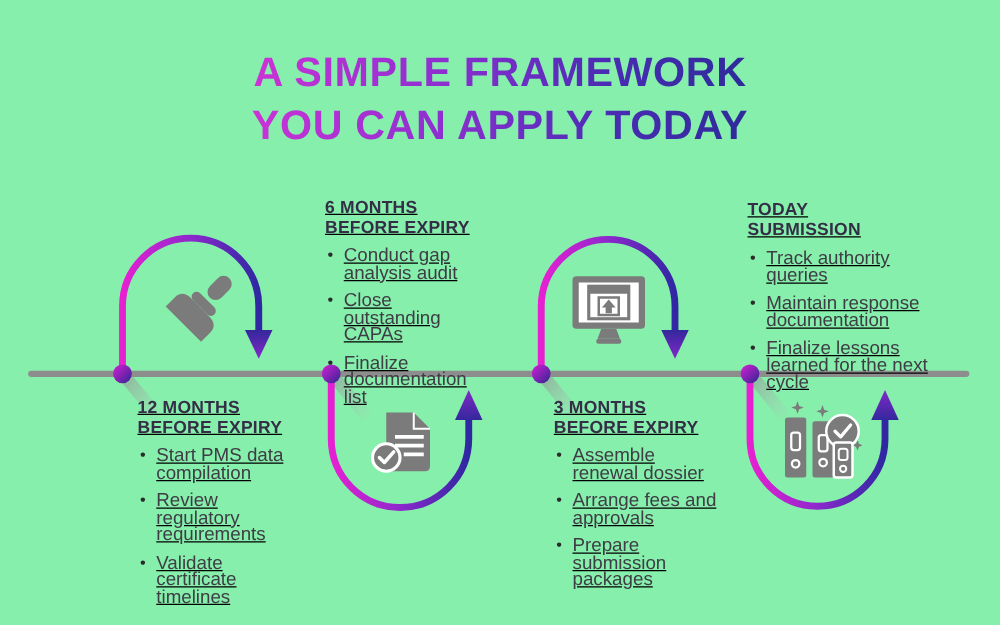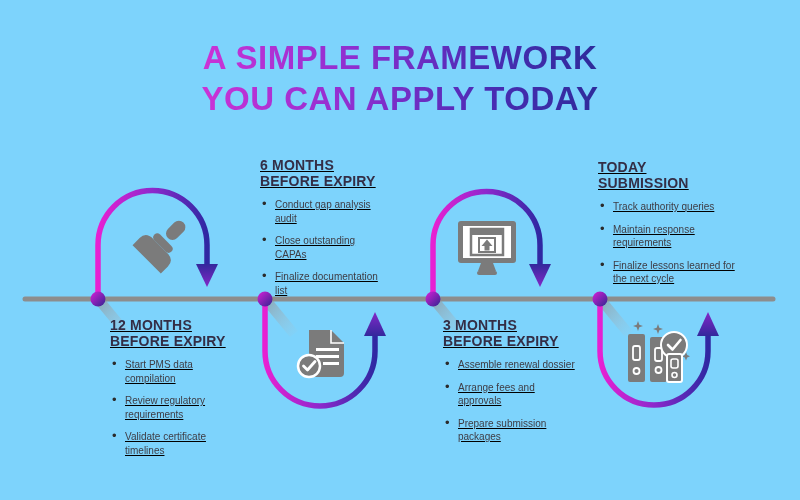--- a/index.html
+++ b/index.html
@@ -1,38 +1,38 @@
 <!DOCTYPE html>
 <html><head>
 <meta charset="utf-8">
 <style>
   html,body{margin:0;padding:0;background:#ffffff;}
   #canvas{
-    position:relative;width:800px;height:500px;background:#7dd3fc;
+    position:relative;width:800px;height:500px;background:#86efac;
     font-family:"Liberation Sans",sans-serif;overflow:hidden;
   }
   
   #title{position:absolute;top:40px;left:0;width:800px;text-align:center;line-height:35px;}
   .title-line{
     display:inline-block;font-size:33px;font-weight:bold;letter-spacing:.5px;
     background:linear-gradient(90deg,#cb33d6 0%,#8e2fd0 38%,#4a2cb4 72%,#2e2b9a 100%);
     -webkit-background-clip:text;background-clip:text;color:transparent;
     white-space:nowrap;
   }
   
   #deco{position:absolute;left:0;top:0;}
   
   .stage{position:absolute;text-decoration:underline;}
   .stage-heading{
     font-size:14px;font-weight:bold;color:#332e46;line-height:16px;
     letter-spacing:.2px;white-space:nowrap;
   }
   .stage ul{list-style:none;margin:9px 0 0 0;padding:0;}
   .stage li{
-    position:relative;padding-left:15px;font-size:10px;line-height:13.5px;
+    position:relative;padding-left:15px;font-size:15px;line-height:13.5px;
     color:#3e3c44;margin-bottom:9px;
   }
   .stage li::before{
     content:"\2022";position:absolute;left:2px;top:-1px;color:#2b2b2b;font-size:13px;
   }
   #stage1{left:110px;top:317px;width:135px;}
   #stage2{left:260px;top:157px;width:122px;}
   #stage3{left:443px;top:317px;width:132px;}
   #stage4{left:598px;top:159px;width:152px;}
 </style>
@@ -178,18 +178,18 @@
     </ul>
   </div>
 
   <div id="stage4" class="stage">
     <div class="stage-heading">
       <div>TODAY</div>
       <div>SUBMISSION</div>
     </div>
     <ul>
       <li>Track authority queries</li>
-      <li>Maintain response requirements</li>
+      <li>Maintain response documentation</li>
       <li>Finalize lessons learned for the next cycle</li>
     </ul>
   </div>
 
 </div>
 
 </body></html>

